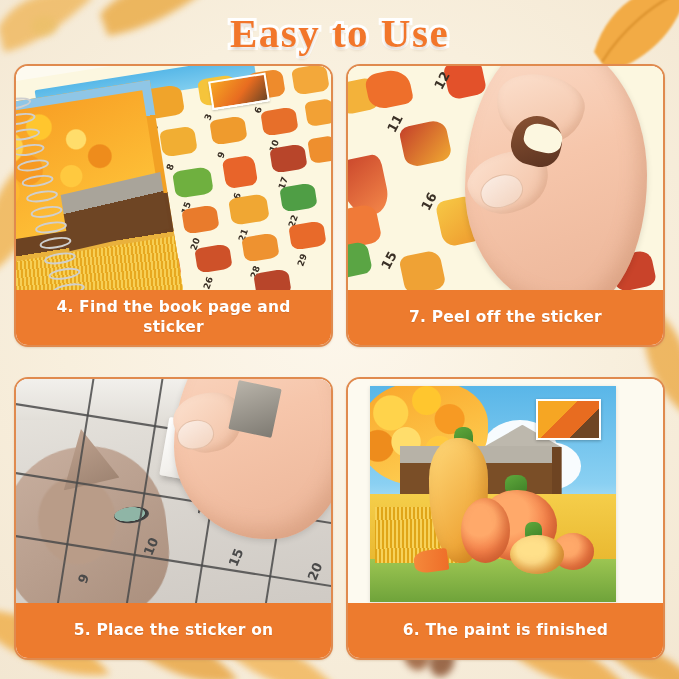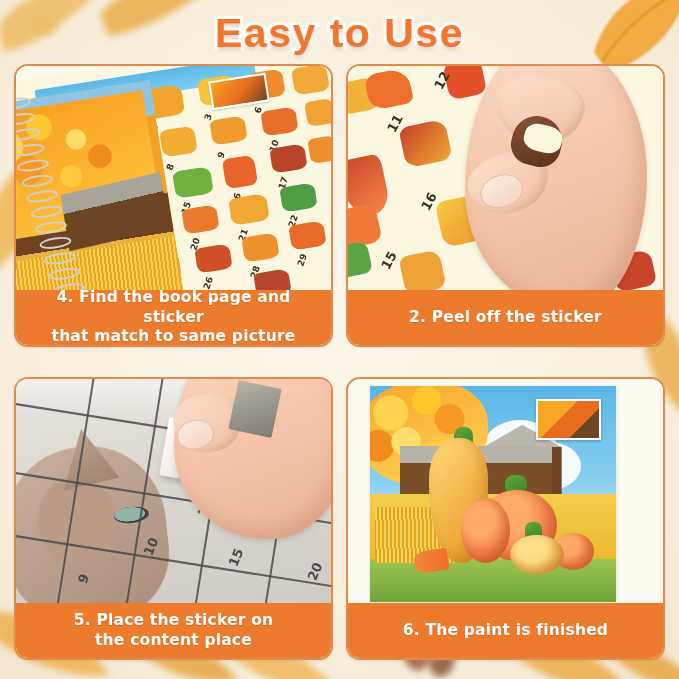--- a/index.html
+++ b/index.html
@@ -25,21 +25,21 @@
   }
   .bg-blur-strong{filter:blur(3.5px);opacity:.75;}
 
   
   .title-wrap{
     position:absolute;left:0;right:0;top:2px;height:62px;
     display:flex;align-items:center;justify-content:center;
     z-index:6;
   }
   .title{
-    font-family:Liberation Sans, sans-serif;
+    font-family:Liberation Serif, serif;
     font-size:41px;
     font-weight:bold;
     letter-spacing:1.5px;
     color:#F2762B;
     -webkit-text-stroke:6px #ffffff;
     paint-order:stroke fill;
     text-shadow:0 3px 3px rgba(150,120,90,.30);
   }
 
   
@@ -425,21 +425,20 @@
           <div class="ring" style="left:22px;top:150px"></div>
           <div class="ring" style="left:24px;top:166px"></div>
           <div class="ring" style="left:26px;top:182px"></div>
           <div class="ring" style="left:28px;top:198px"></div>
         </div>
         <div class="thumb"></div>
       </div>
       <div class="caption cap2line">
         <span>
           <span>4. Find the book page and sticker</span><br>
-          <span>that match to same picture</span>
         </span>
       </div>
     </div>
 
     <div class="card" id="p2">
       <div class="photo">
         <div class="sheet"></div>
 
         <div class="sticker" style="left:-3%;top:6%;width:12%;height:14%;background:#F3B23A;transform:rotate(-12deg)"></div>
         <div class="sticker" style="left:6%;top:2%;width:14%;height:16%;background:#EE6F2B;transform:rotate(-12deg);border-radius:30% 50% 20% 40%"></div>
@@ -465,21 +464,21 @@
         <div>
           <div class="hand" style="left:37%;top:-12%;width:58%;height:120%"></div>
           <div class="finger" style="left:38%;top:38%;width:26%;height:26%;transform:rotate(-18deg)"></div>
           <div class="nail" style="left:42%;top:48%;width:13%;height:13%;transform:rotate(-18deg)"></div>
           <div class="finger" style="left:47%;top:4%;width:28%;height:30%;transform:rotate(10deg)"></div>
           <div style="position:absolute;left:52%;top:22%;width:16%;height:22%;background:linear-gradient(150deg,#8C5434,#5A3220);border-radius:50% 50% 40% 40%;transform:rotate(14deg)"></div>
           <div style="position:absolute;left:56%;top:26%;width:12%;height:12%;background:#FCF7E0;border-radius:40%;transform:rotate(14deg)"></div>
         </div>
       </div>
       <div class="caption cap1line">
-        <span>2. Peel off the sticker</span>
+        <span>7. Peel off the sticker</span>
       </div>
     </div>
 
     <div class="card" id="p3">
       <div class="photo">
         <div class="catbg"></div>
         <div style="position:absolute;left:0;top:0;width:100%;height:18%;background:linear-gradient(180deg,#F2F0EC,#E2DFD9)"></div>
         <div class="cat"></div>
         <div class="ear"></div>
         <div class="eye"></div>
@@ -505,21 +504,20 @@
         <div>
           <div class="hand" style="left:50%;top:-26%;width:56%;height:96%;border-radius:50% 46% 44% 52% / 58% 52% 48% 42%"></div>
           <div class="finger" style="left:50%;top:6%;width:22%;height:26%;transform:rotate(-12deg)"></div>
           <div class="nail" style="left:51%;top:18%;width:11%;height:12%;transform:rotate(-12deg)"></div>
           <div style="position:absolute;left:69%;top:2%;width:14%;height:22%;background:linear-gradient(150deg,#B9B4AA,#7E7A72);transform:rotate(12deg);border-radius:2px"></div>
         </div>
       </div>
       <div class="caption cap2line">
         <span>
           <span>5. Place the sticker on</span><br>
-          <span>the content place</span>
         </span>
       </div>
     </div>
 
     <div class="card" id="p4">
       <div class="photo">
         <div class="frame">
           <div class="scene">
             <div class="sky4"></div>
             <div class="cloud" style="left:46%;top:16%;width:30%;height:26%"></div>

